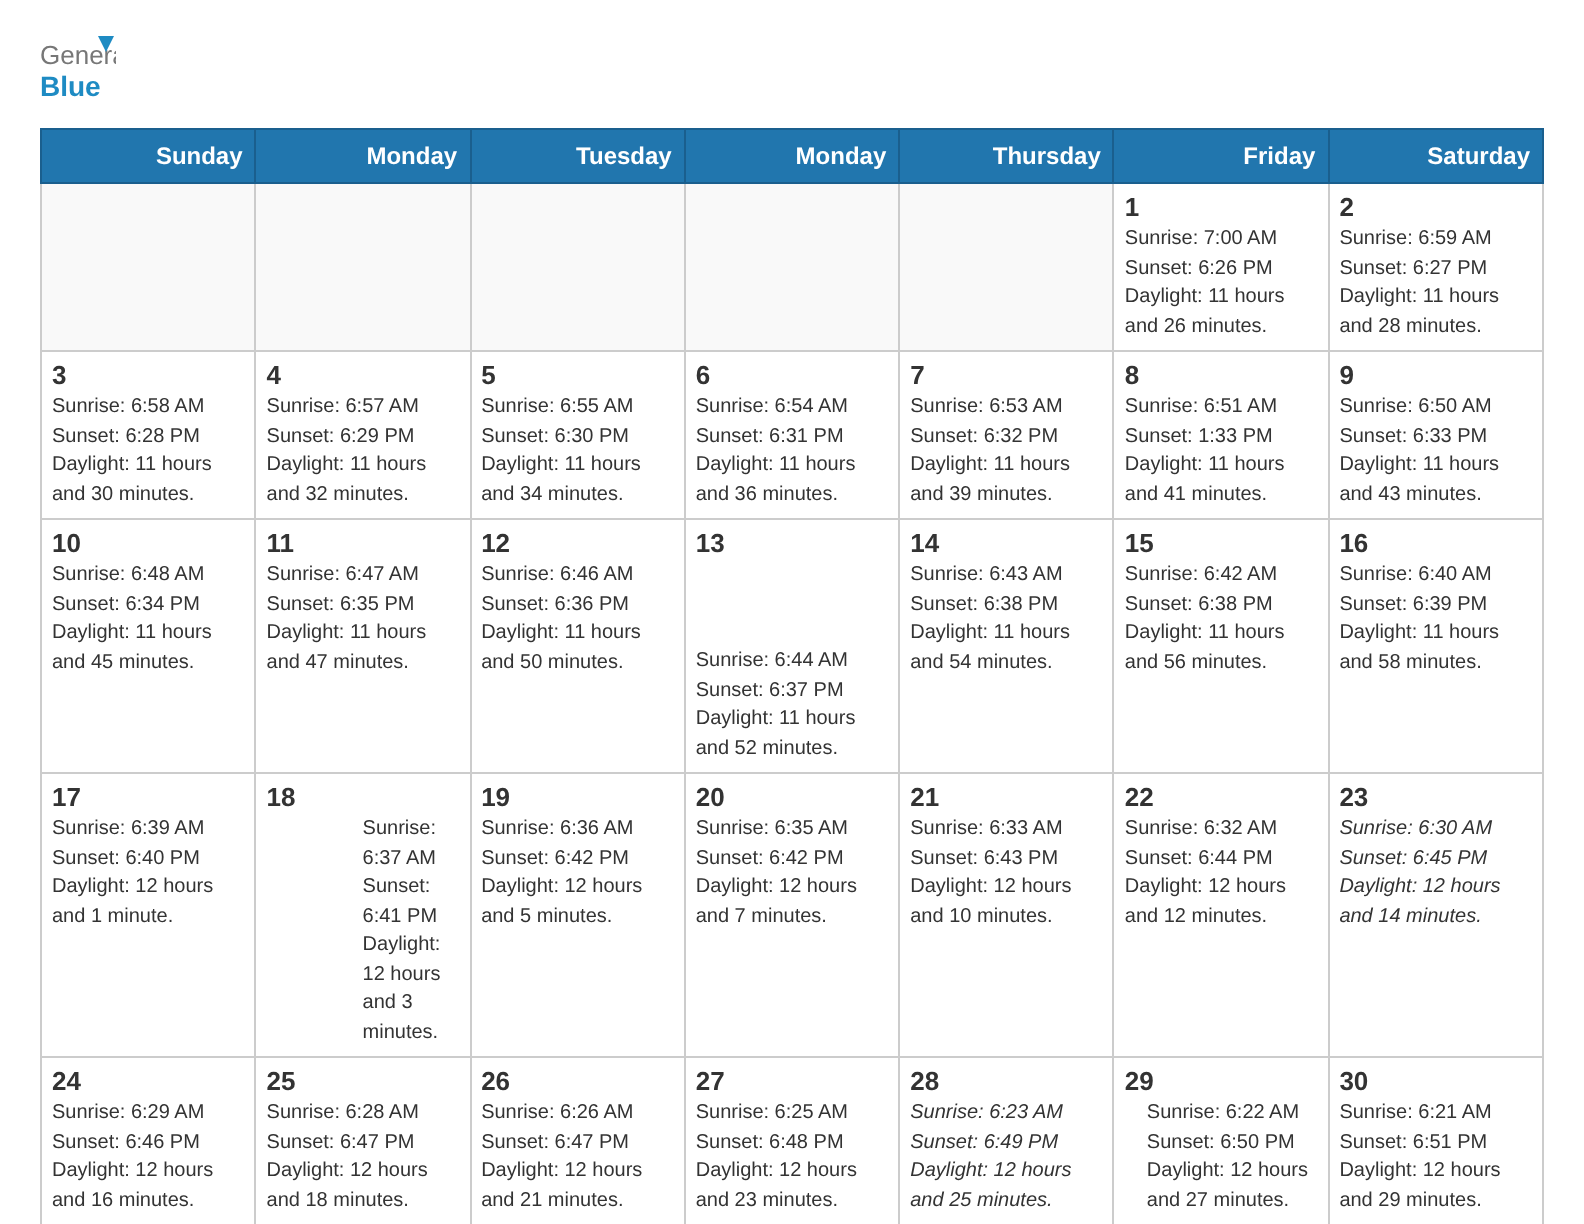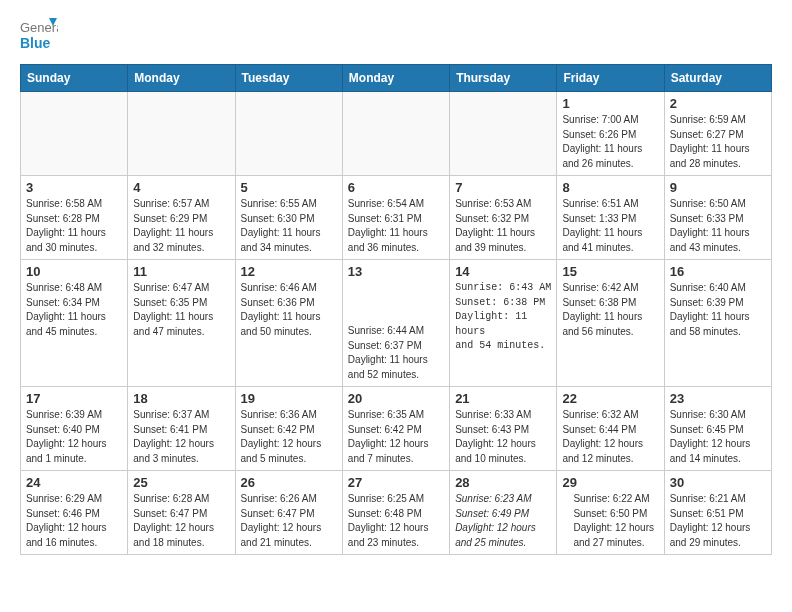--- a/index.html
+++ b/index.html
@@ -39,21 +39,21 @@
       width: 100%;
       border-collapse: collapse;
       table-layout: fixed;
     }
     thead th {
       background: #2176ae;
       color: #fff;
       font-size: 12px;
       font-weight: bold;
       padding: 6px 6px;
-      text-align: left;
+      text-align: right;
       border: 1px solid #1a5f8e;
     }
     tbody td {
       border: 1px solid #ccc;
       vertical-align: top;
       padding: 4px 5px;
       font-size: 10.5px;
       color: #333;
       height: 72px;
       width: 14.28%;
@@ -203,21 +203,21 @@
         </td>
         <td>
           <span class="day-num">13</span>
           <div class="day-info" style="white-space: pre-line; margin-top: 45px;">Sunrise: 6:44 AM
 Sunset: 6:37 PM
 Daylight: 11 hours
 and 52 minutes.</div>
         </td>
         <td>
           <span class="day-num">14</span>
-          <div class="day-info" style="white-space: pre-line; font-family: Liberation Mono, monospace;">Sunrise: 6:43 AM
+          <div class="day-info" style="white-space: pre-line;">Sunrise: 6:43 AM
 Sunset: 6:38 PM
 Daylight: 11 hours
 and 54 minutes.</div>
         </td>
         <td>
           <span class="day-num">15</span>
           <div class="day-info" style="white-space: pre-line;">Sunrise: 6:42 AM
 Sunset: 6:38 PM
 Daylight: 11 hours
 and 56 minutes.</div>
@@ -233,21 +233,21 @@
       <tr>
         <td>
           <span class="day-num">17</span>
           <div class="day-info" style="white-space: pre-line;">Sunrise: 6:39 AM
 Sunset: 6:40 PM
 Daylight: 12 hours
 and 1 minute.</div>
         </td>
         <td>
           <span class="day-num">18</span>
-          <div class="day-info" style="white-space: pre-line;">Sunrise: 6:37 AM
+          <div class="day-info" style="white-space: pre-line; margin-left: 48px;">Sunrise: 6:37 AM
 Sunset: 6:41 PM
 Daylight: 12 hours
 and 3 minutes.</div>
         </td>
         <td>
           <span class="day-num">19</span>
           <div class="day-info" style="white-space: pre-line;">Sunrise: 6:36 AM
 Sunset: 6:42 PM
 Daylight: 12 hours
 and 5 minutes.</div>
@@ -268,21 +268,21 @@
         </td>
         <td>
           <span class="day-num">22</span>
           <div class="day-info" style="white-space: pre-line;">Sunrise: 6:32 AM
 Sunset: 6:44 PM
 Daylight: 12 hours
 and 12 minutes.</div>
         </td>
         <td>
           <span class="day-num">23</span>
-          <div class="day-info" style="white-space: pre-line;">Sunrise: 6:30 AM
+          <div class="day-info" style="white-space: pre-line; font-style: italic;">Sunrise: 6:30 AM
 Sunset: 6:45 PM
 Daylight: 12 hours
 and 14 minutes.</div>
         </td>
       </tr>
       <tr>
         <td>
           <span class="day-num">24</span>
           <div class="day-info" style="white-space: pre-line;">Sunrise: 6:29 AM
 Sunset: 6:46 PM

